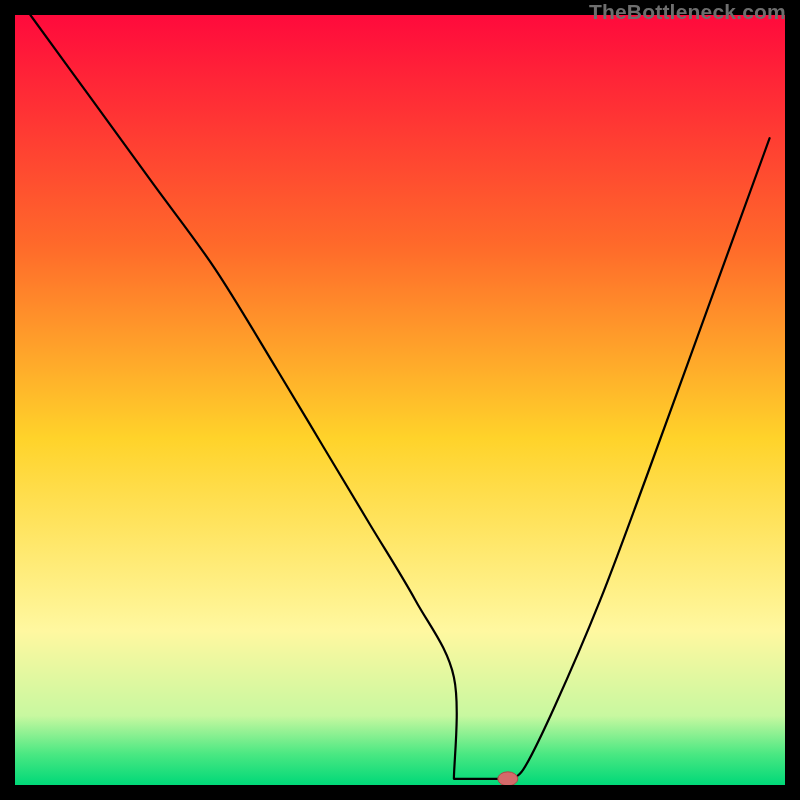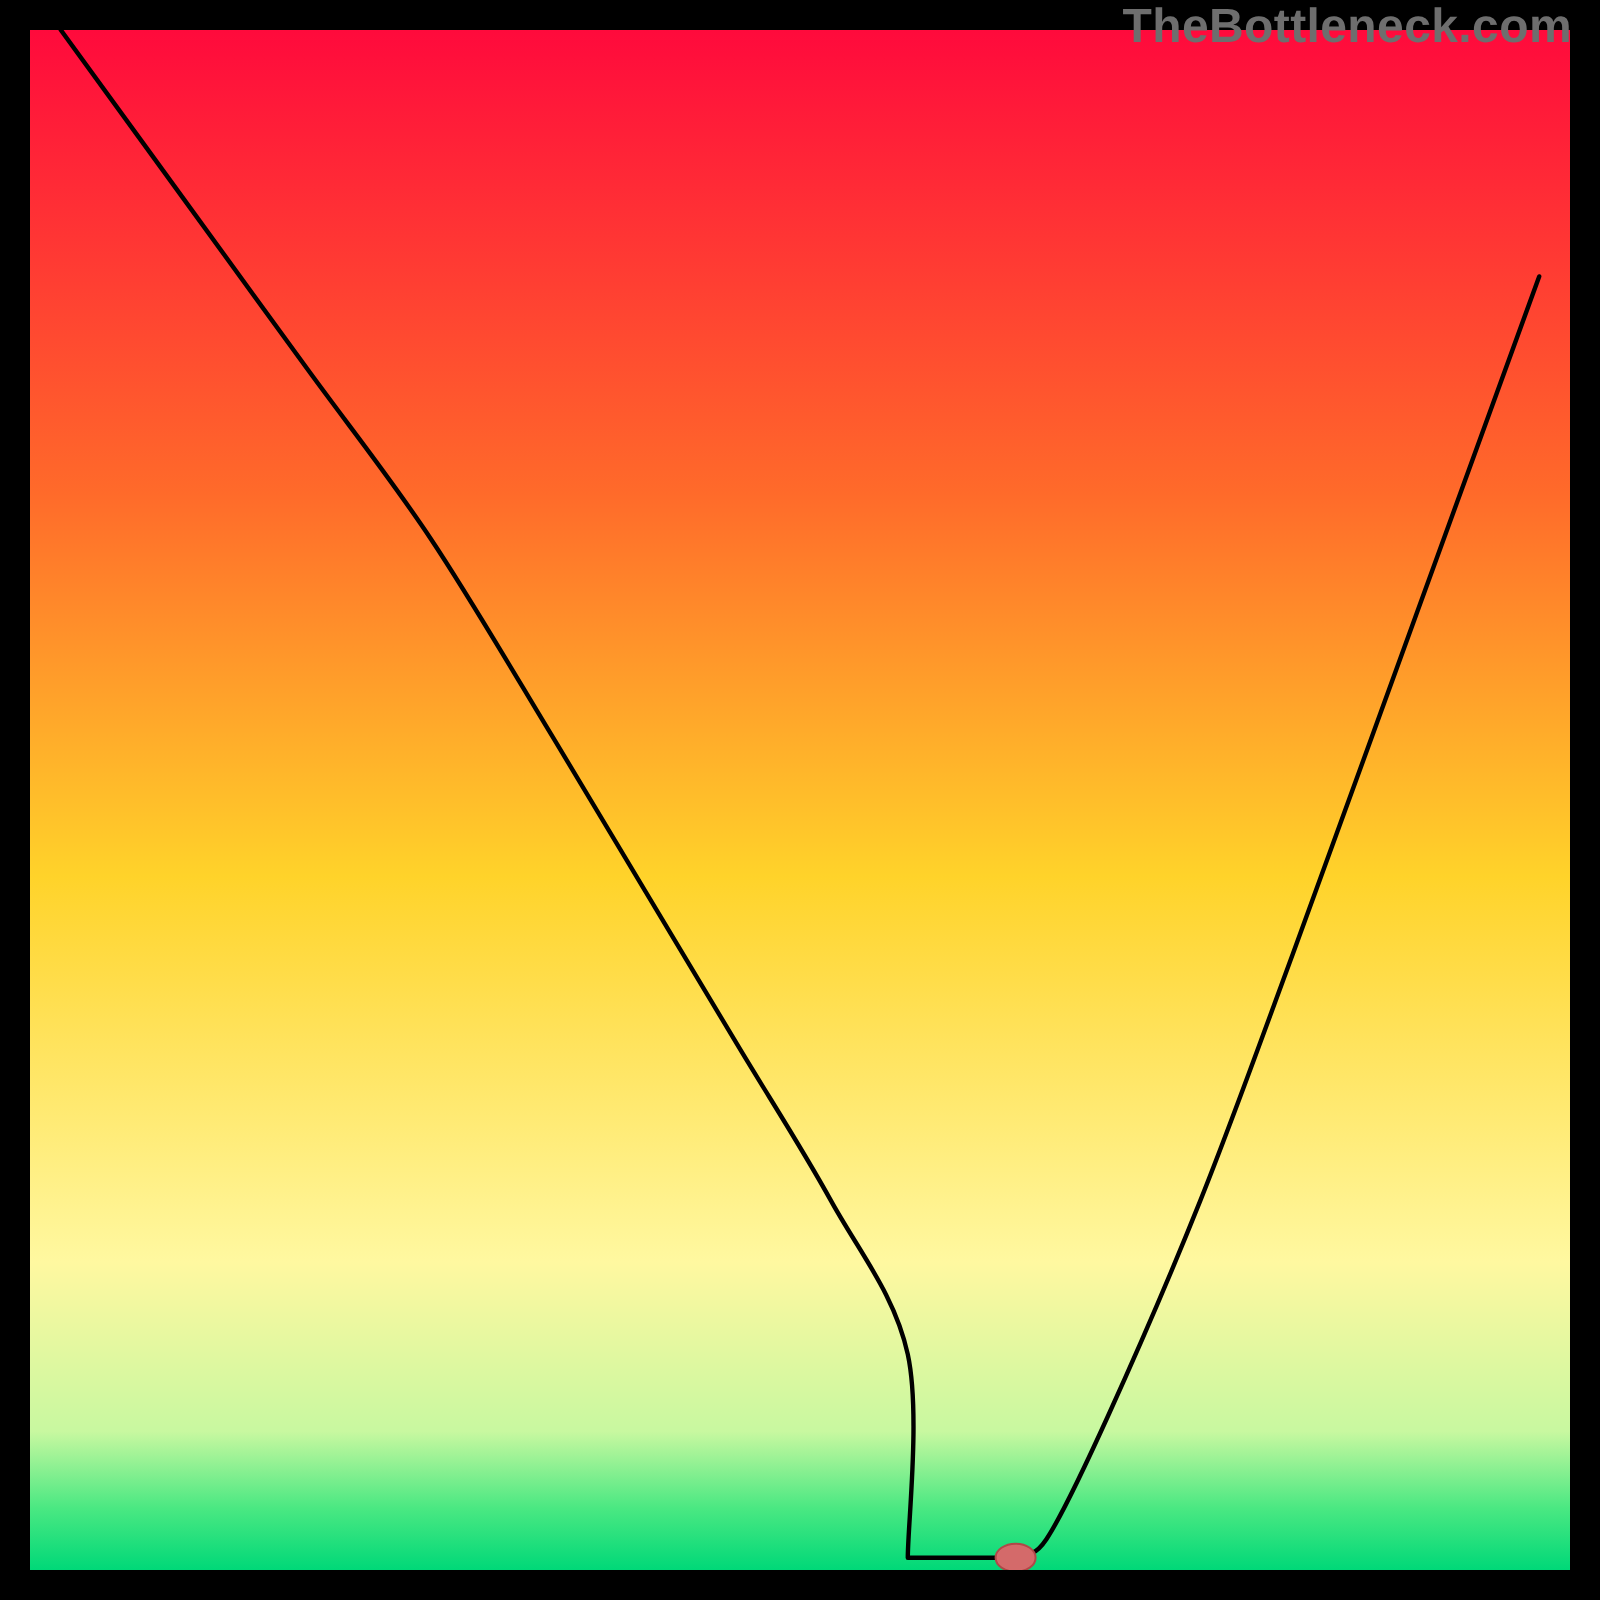--- a/index.html
+++ b/index.html
@@ -20,21 +20,21 @@
   }
   .plot-area svg {
     width: 100%;
     height: 100%;
     display: block;
   }
   .watermark {
     position: absolute;
     top: 0px;
     right: 14px;
-    font-size: 24px;
+    font-size: 21px;
     font-weight: 600;
     color: #6e6e6e;
     letter-spacing: 0.2px;
     user-select: none;
   }
 </style>
 </head>
 <body>
 
 <div class="plot-area">

